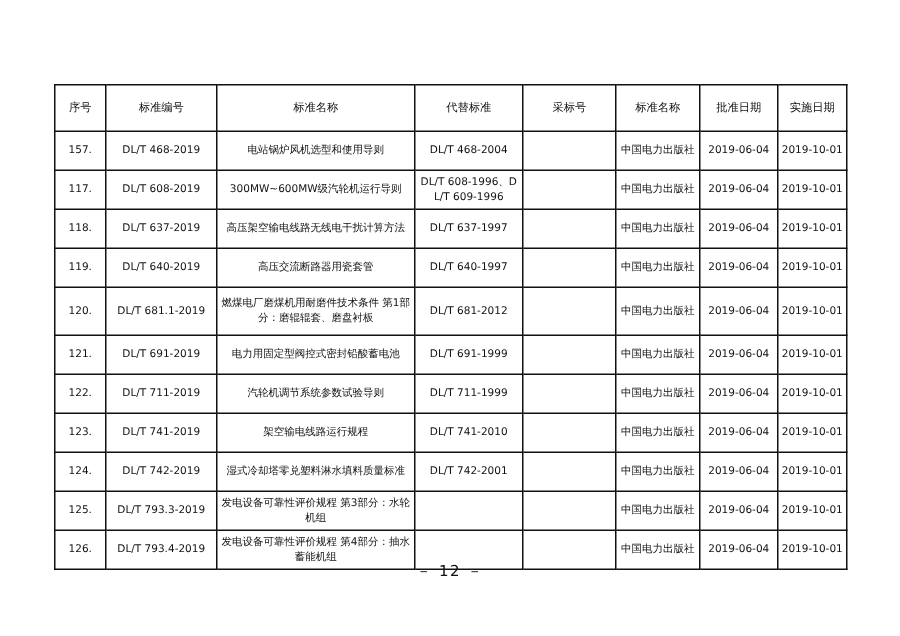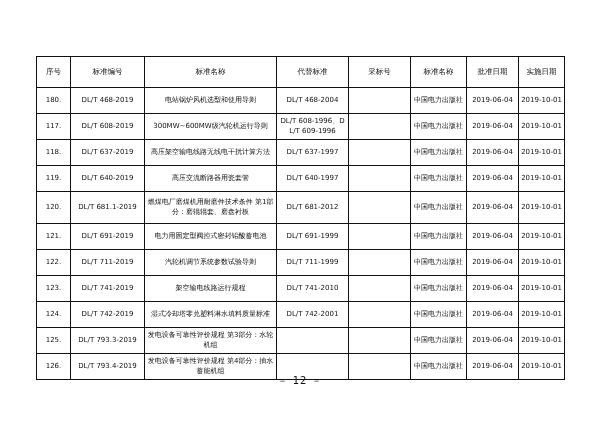--- a/index.html
+++ b/index.html
@@ -111,21 +111,21 @@
           <th>标准名称</th>
           <th>代替标准</th>
           <th>采标号</th>
           <th>标准名称</th>
           <th>批准日期</th>
           <th>实施日期</th>
         </tr>
       </thead>
       <tbody>
         <tr class="row-h-1">
-          <td class="seq">180.</td>
+          <td class="seq">157.</td>
           <td class="code">DL/T 468-2019</td>
           <td class="name">电站锅炉风机选型和使用导则</td>
           <td class="sub">DL/T 468-2004</td>
           <td class="adopt"></td>
           <td class="org">中国电力出版社</td>
           <td class="date">2019-06-04</td>
           <td class="date">2019-10-01</td>
         </tr>
         <tr class="row-h-2">
           <td class="seq">117.</td>

